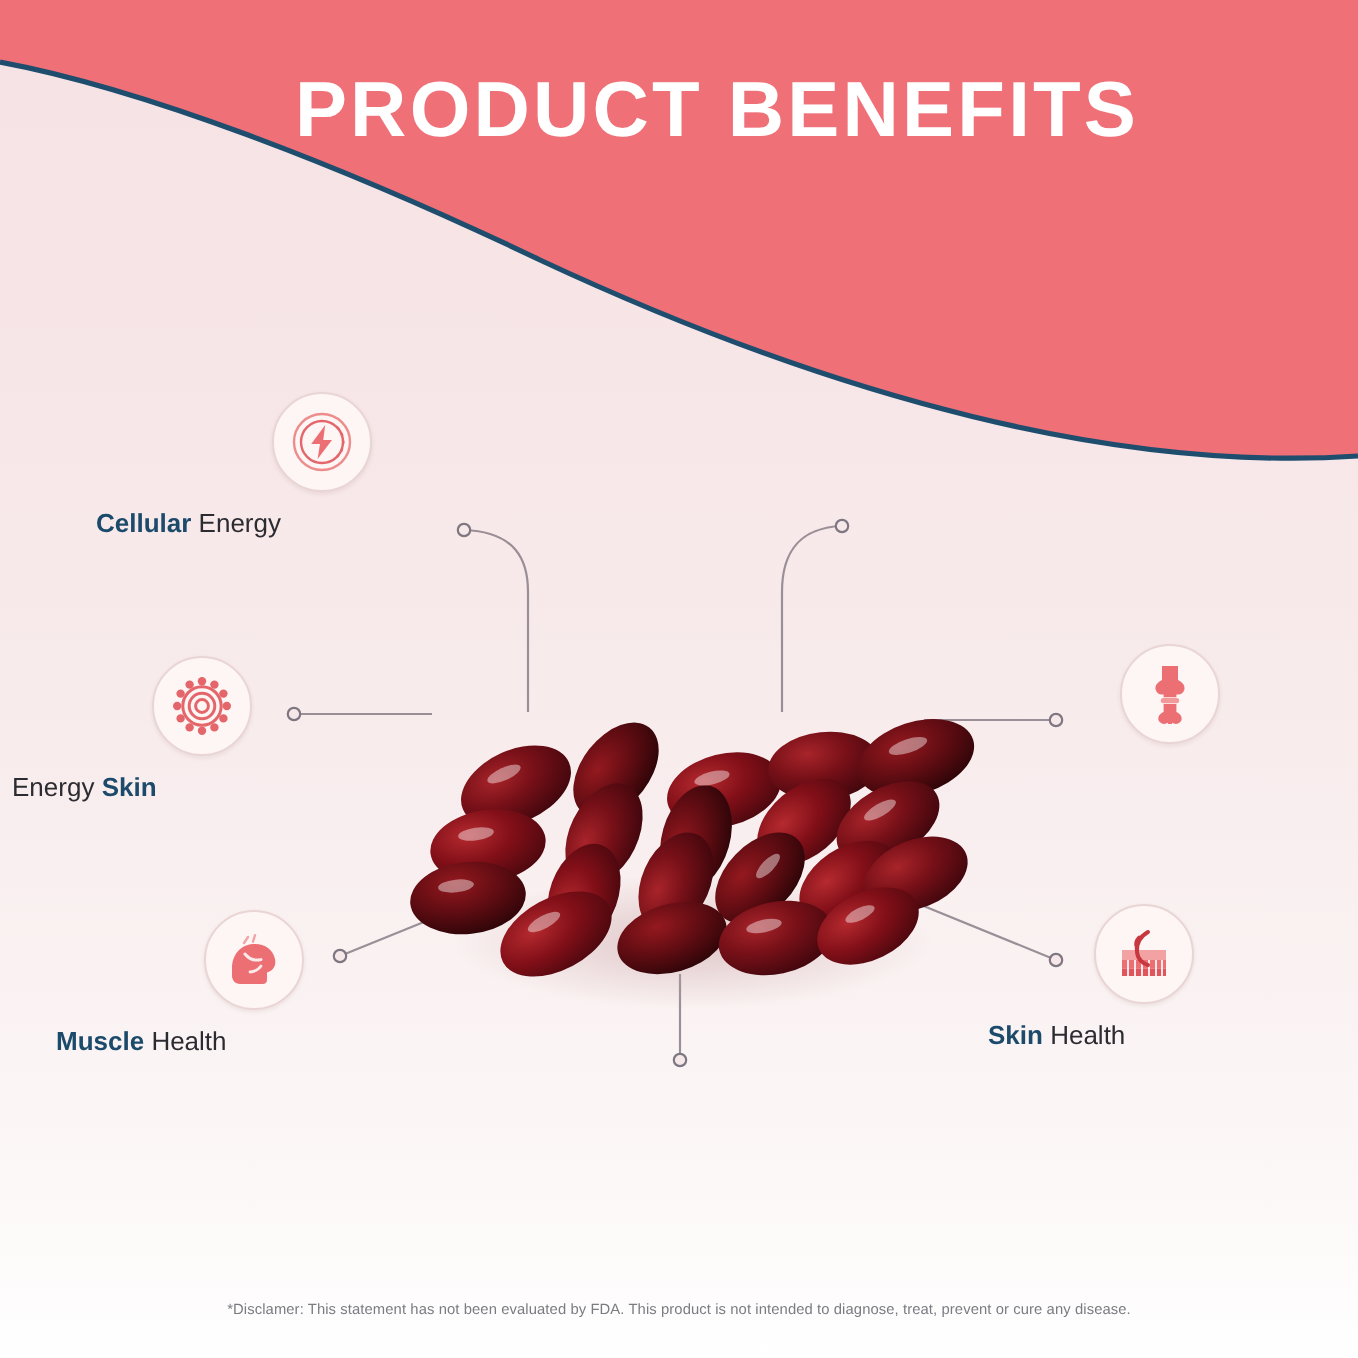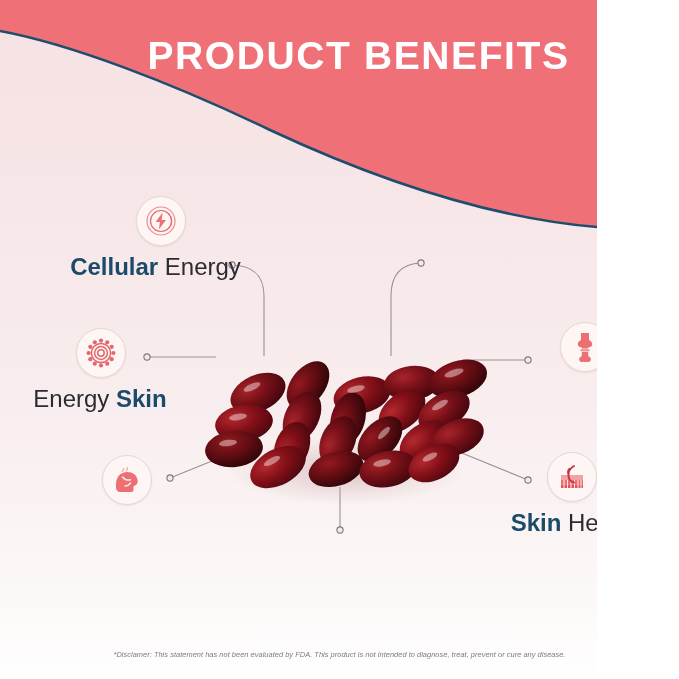--- a/index.html
+++ b/index.html
@@ -5,21 +5,21 @@
 <style>
   html,body{margin:0;padding:0;}
   body{
     width:679px;height:679px;
     font-family:"Liberation Sans", sans-serif;
     background:#ffffff;
     overflow:hidden;
   }
   #stage{
     position:relative;
-    width:597px;height:679px;
+    width:679px;height:679px;
     background:linear-gradient(180deg,#f6e2e4 0%, #f7e6e7 28%, #f8eced 55%, #fbf4f4 78%, #fdfafa 92%, #ffffff 100%);
     overflow:hidden;
   }
 
   
   #headerSvg{position:absolute;left:0;top:0;width:679px;height:260px;display:block;}
   #headerTitle{
     position:absolute;left:0;top:36px;width:679px;
     text-align:center;
     padding-left:38px;
@@ -50,23 +50,22 @@
     background:#fdf6f5;
     border:1px solid #e9d5d4;
     box-shadow:0 1px 2px rgba(120,70,70,.10);
     display:flex;align-items:center;justify-content:center;
     margin:0 auto;
   }
   .ibadge svg{display:block;}
   .blabel{
     margin-top:9px;
     white-space:nowrap;
-    font-size:24px;
+    font-size:13px;
     line-height:1;
-    text-align:center;
     color:#2b2b31;
   }
   .blabel .b{font-weight:bold;color:#1b4a6b;}
   .blabel .n{font-weight:normal;color:#2b2b31;}
 
   
   #b-cellular      {left:48px; top:196px; width:215px;}
   #b-healthy       {left:6px;  top:328px; width:188px;}
   #b-muscle        {left:28px; top:455px; width:200px;}
   #b-cardio        {left:200px;top:535px; width:290px;}
@@ -82,21 +81,20 @@
   #b-skin      .ibadge{margin-left:53px;}
 
   
   #disclaimer{
     position:absolute;left:0;top:650px;width:679px;
     text-align:center;
     font-size:7.4px;
     color:#7b7b82;
     letter-spacing:.05px;
     white-space:nowrap;
-    font-style:italic;
   }
 </style>
 </head>
 <body>
 
 <div id="stage">
 
   <svg id="headerSvg" viewBox="0 0 679 260" preserveAspectRatio="none">
     <path d="M0,0 L679,0 L679,228 C560,236 420,200 270,130 C170,82 70,44 0,31 Z" fill="#f07078"></path>
     <path d="M0,31 C70,44 170,82 270,130 C420,200 560,236 679,228" fill="none" stroke="#1f4d6e" stroke-width="2.6"></path>
@@ -245,20 +243,23 @@
     <div class="ibadge">
       <svg width="32" height="32" viewBox="0 0 32 32">
         <path d="M5 20.5 C5 13.5 9 8.5 15.5 8 C21 7.6 25.5 10.5 26.5 15.5
                  C27.2 19 25.5 21.5 22.5 22.2 L22.5 26 C22.5 27.2 21.6 28 20.4 28
                  L9 28 C6.8 28 5 26.2 5 24 Z" fill="#ec6f74"></path>
         <path d="M11.5 13 C13.5 15.5 16.5 16.5 19.5 15.8" fill="none" stroke="#fbeaea" stroke-width="1.5" stroke-linecap="round"></path>
         <path d="M19.5 19 C18 21 16 22 14 22" fill="none" stroke="#fbeaea" stroke-width="1.4" stroke-linecap="round"></path>
         <path d="M11 7.5 L13 4.5 M15.5 6.8 L16.5 3.6" fill="none" stroke="#f1a5a6" stroke-width="1.2" stroke-linecap="round"></path>
       </svg>
     </div>
+    <div class="blabel">
+      <span class="b">Muscle</span><span class="n"> Health</span>
+    </div>
   </div>
 
 
 
   <div class="benefit" id="b-bone">
     <div class="ibadge">
       <svg width="30" height="32" viewBox="0 0 30 32">
         <path d="M11 2 L19 2 L19 9 C21.5 10.2 22.6 12 22.2 13.8
                  C21.8 15.6 20 16.6 18.2 16.2 L18.2 17.6 L11.8 17.6 L11.8 16.2
                  C10 16.6 8.2 15.6 7.8 13.8 C7.4 12 8.5 10.2 11 9 Z" fill="#ec6f74"></path>

